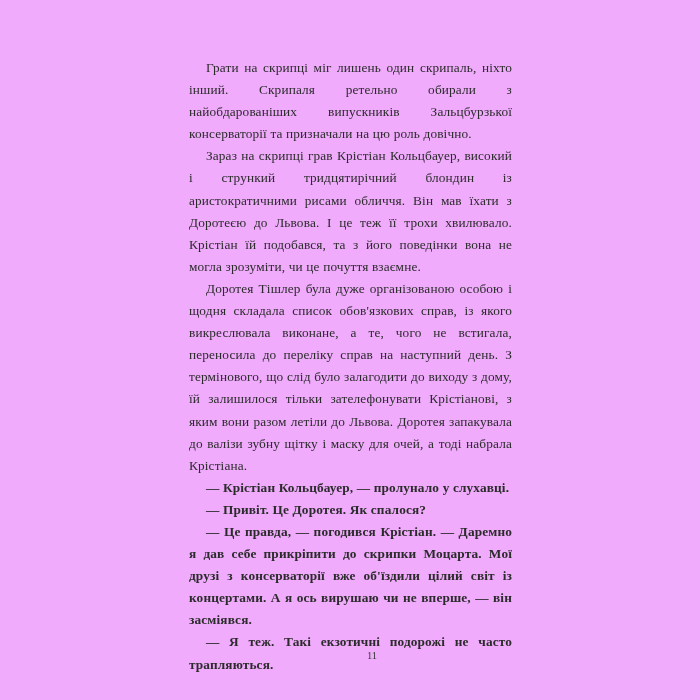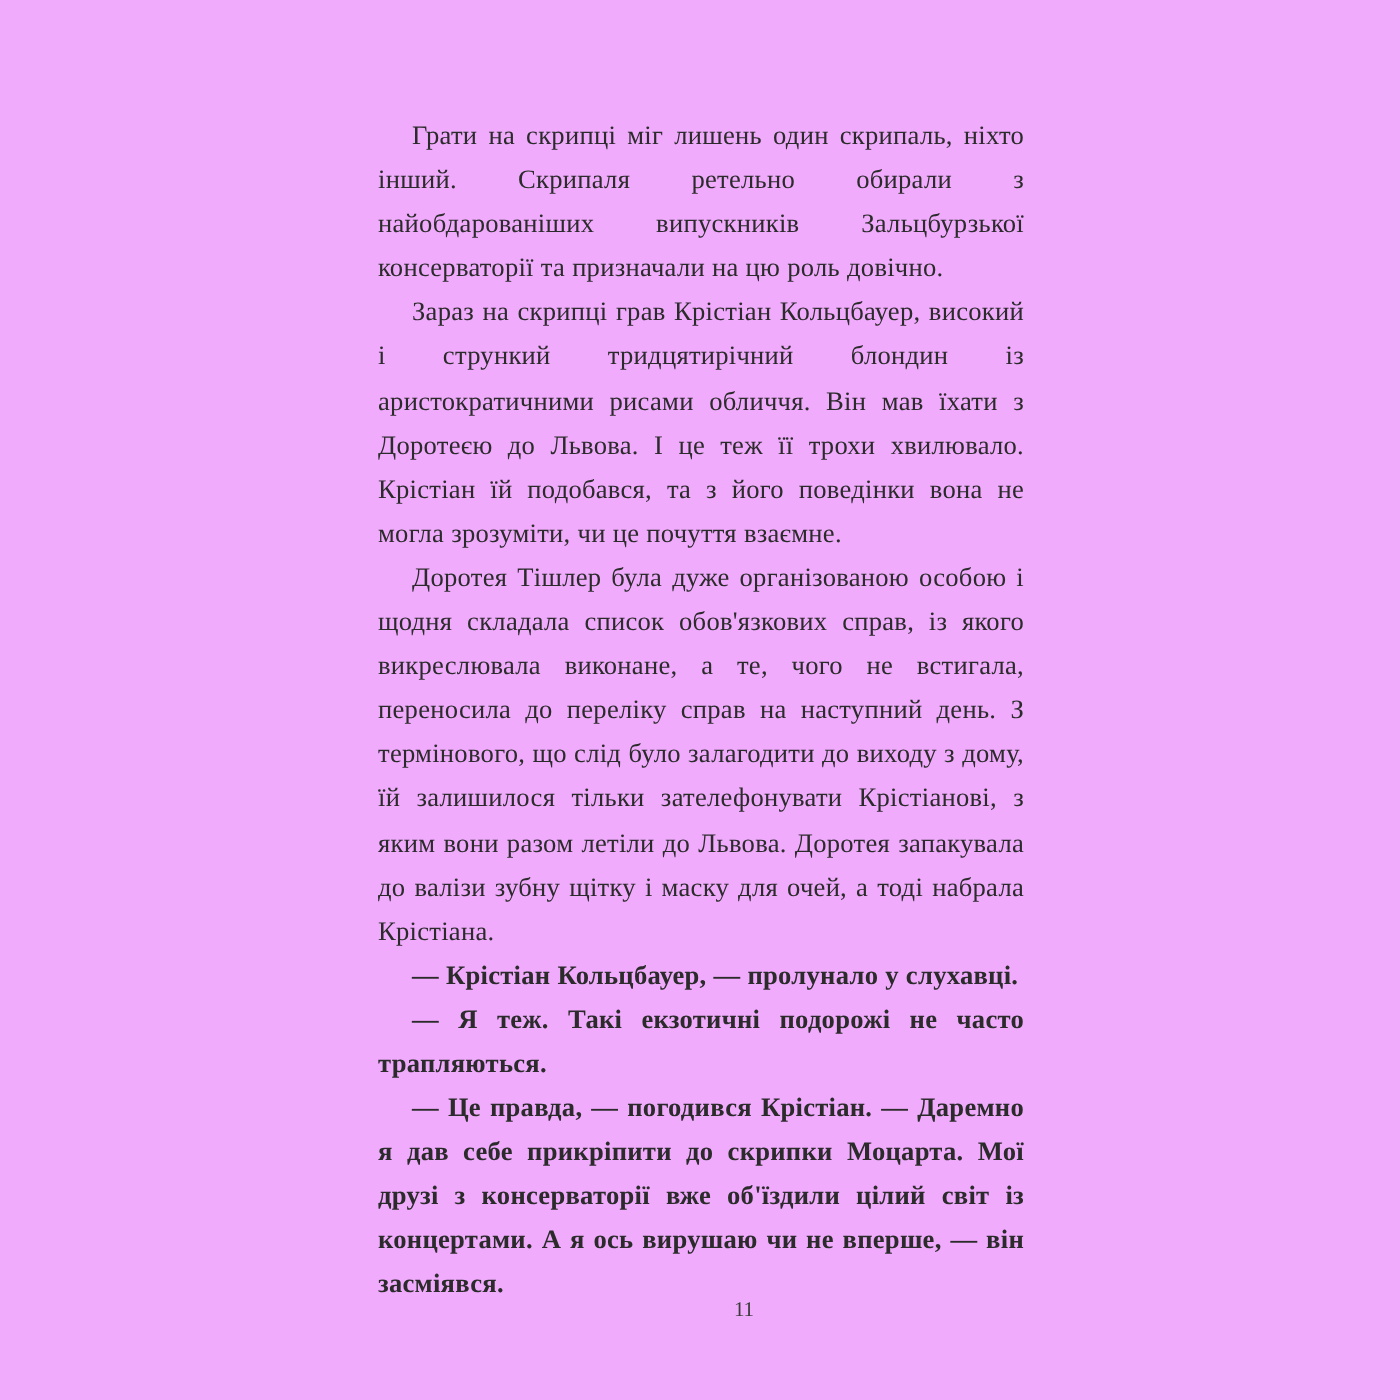--- a/index.html
+++ b/index.html
@@ -70,23 +70,24 @@
   <div id="text-block">
 
     <p class="para">Грати на скрипці міг лишень один скрипаль, ніхто інший. Скрипаля ретельно обирали з найобдарованіших випускників Зальцбурзької консерваторії та призначали на цю роль довічно.</p>
 
     <p class="para">Зараз на скрипці грав Крістіан Кольцбауер, високий і стрункий тридцятирічний блондин із аристократичними рисами обличчя. Він мав їхати з Доротеєю до Львова. І це теж її трохи хвилювало. Крістіан їй подобався, та з його поведінки вона не могла зрозуміти, чи це почуття взаємне.</p>
 
     <p class="para">Доротея Тішлер була дуже організованою особою і щодня складала список обов'язкових справ, із якого викреслювала виконане, а те, чого не встигала, переносила до переліку справ на наступний день. З термінового, що слід було залагодити до виходу з дому, їй залишилося тільки зателефонувати Крістіанові, з яким вони разом летіли до Львова. Доротея запакувала до валізи зубну щітку і маску для очей, а тоді набрала Крістіана.</p>
 
     <p class="para dialogue">— Крістіан Кольцбауер, — пролунало у слухавці.</p>
 
+    <p class="para dialogue">— Привіт. Це Доротея. Як спалося?</p>
 
 
+    <p class="para dialogue">— Це правда, — погодився Крістіан. — Даремно я дав себе прикріпити до скрипки Моцарта. Мої друзі з консерваторії вже об'їздили цілий світ із концертами. А я ось вирушаю чи не вперше, — він засміявся.</p>
+
     <p class="para dialogue">— Я теж. Такі екзотичні подорожі не часто трапляються.</p>
-
-    <p class="para dialogue">— Це правда, — погодився Крістіан. — Даремно я дав себе прикріпити до скрипки Моцарта. Мої друзі з консерваторії вже об'їздили цілий світ із концертами. А я ось вирушаю чи не вперше, — він засміявся.</p>
 
   </div>
 
   <div id="page-number">11</div>
 
 </div>
 
 </body></html>

